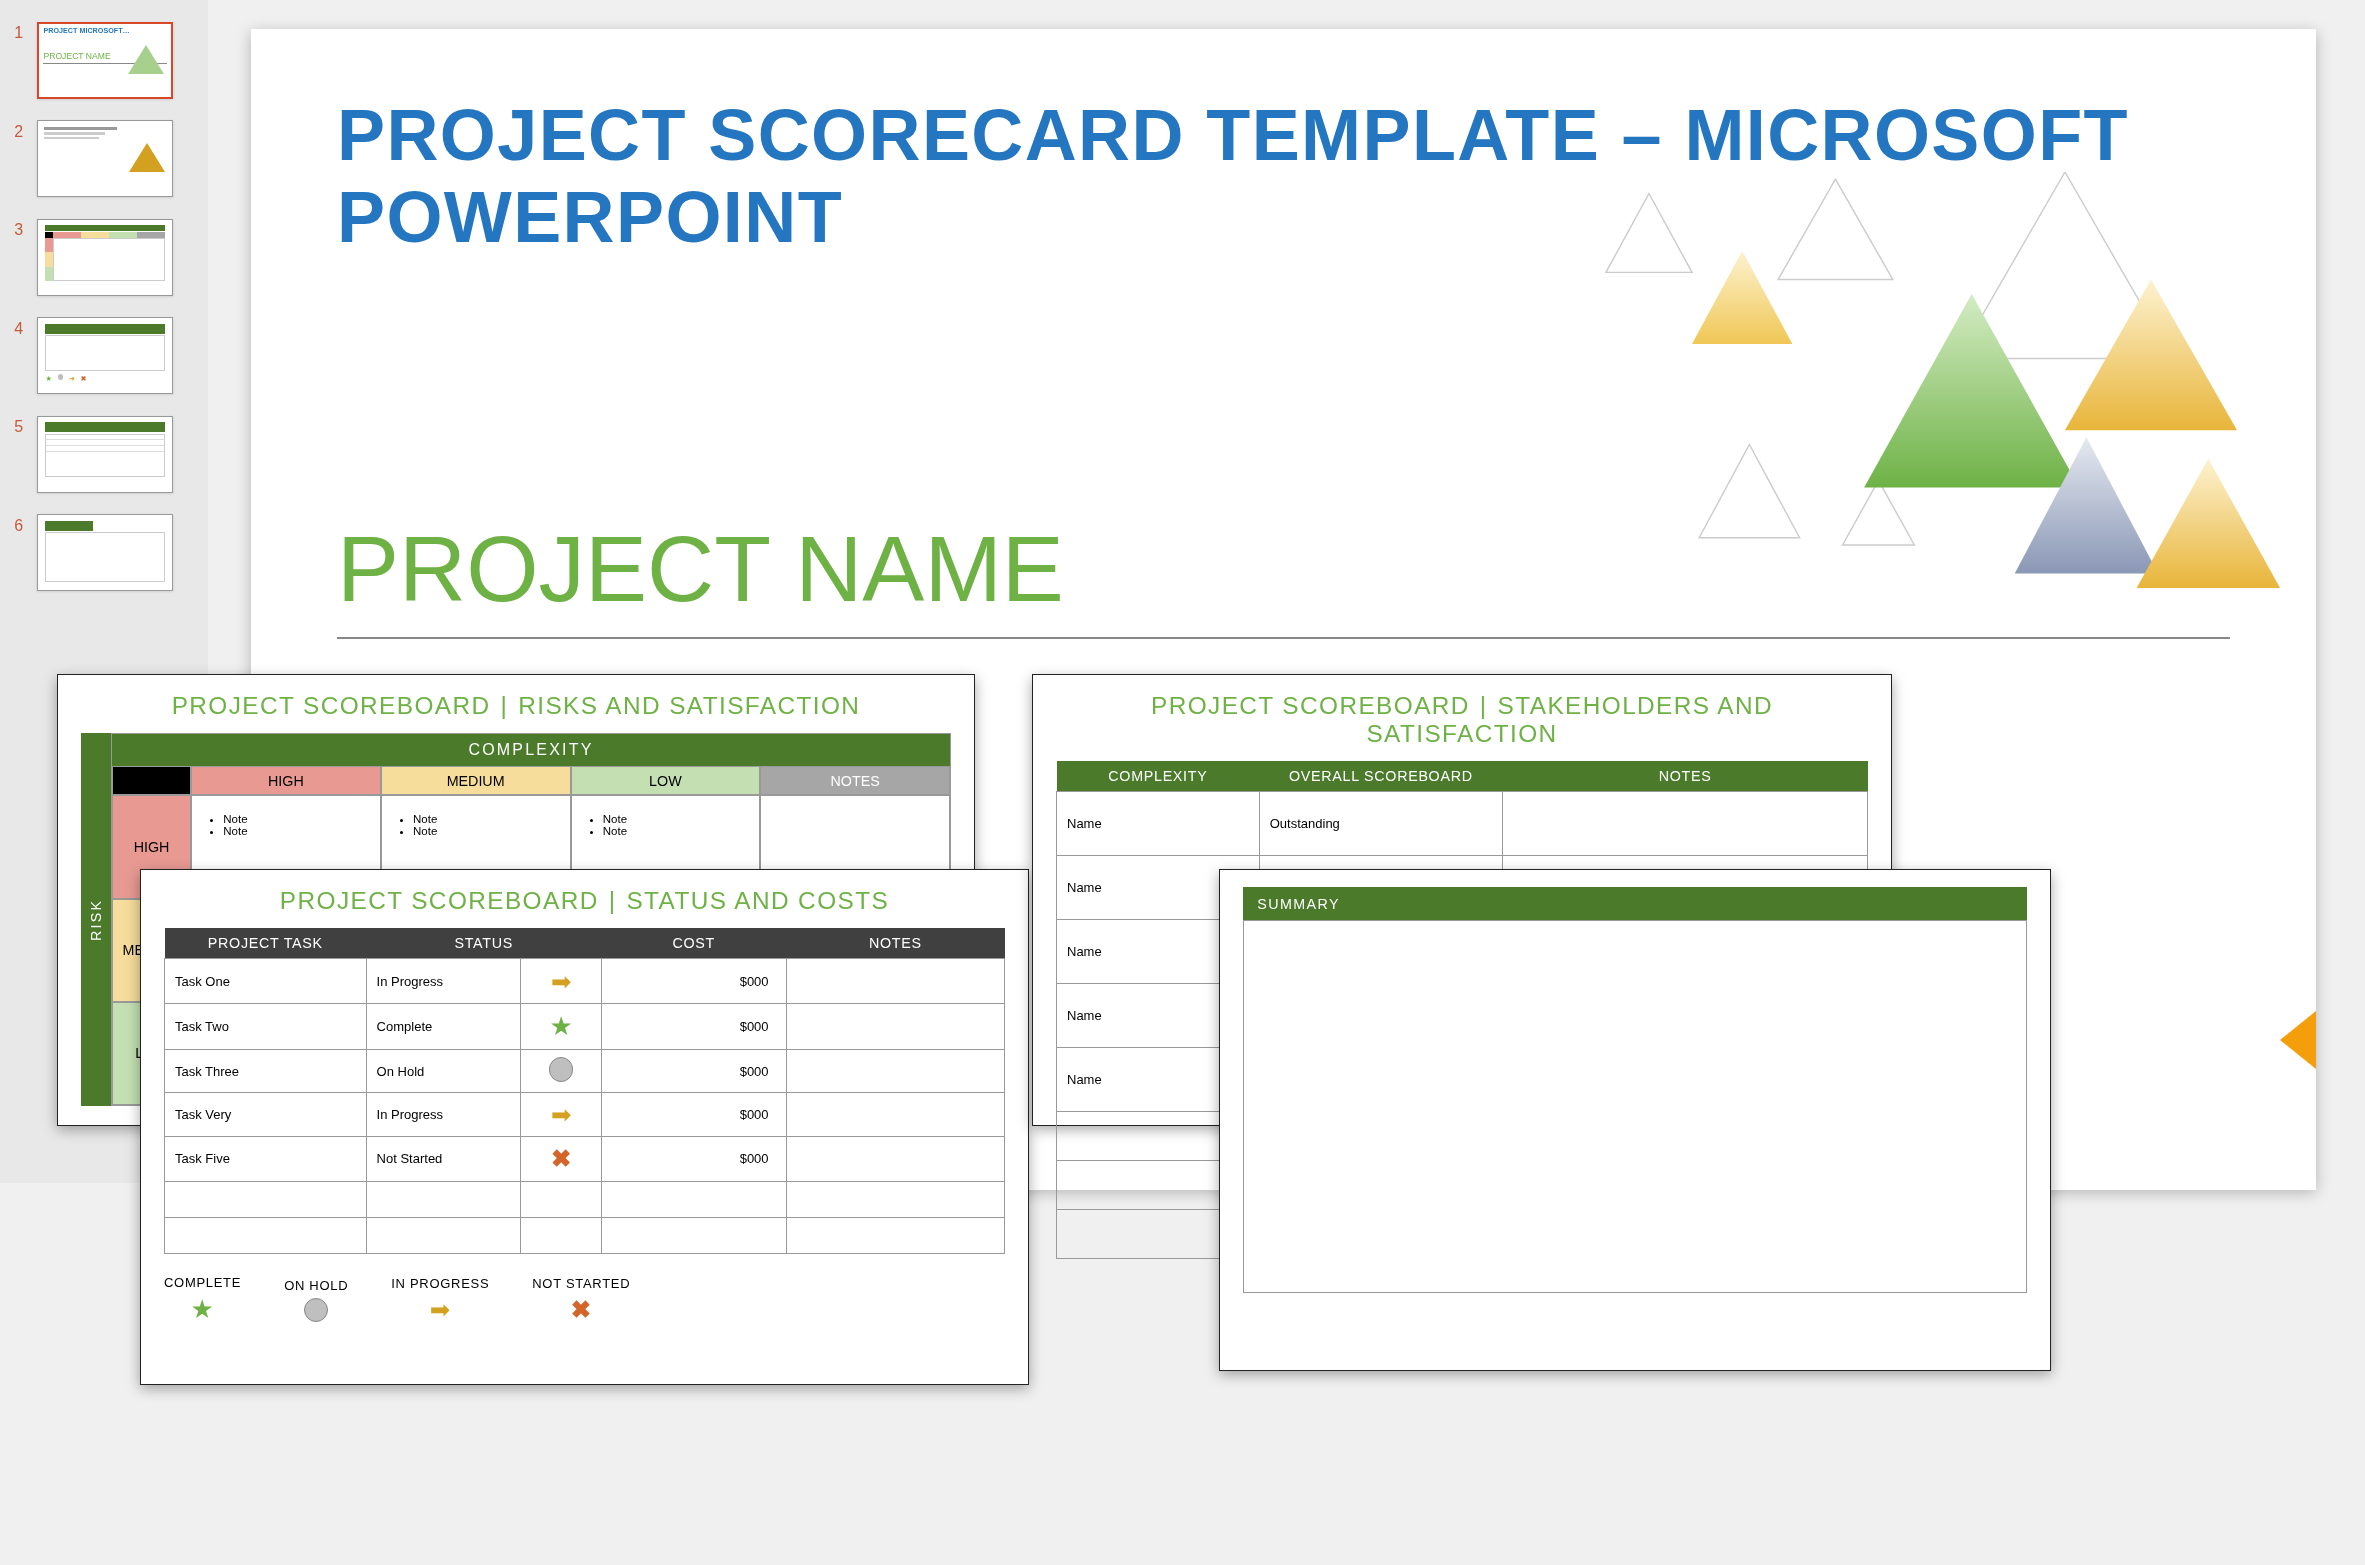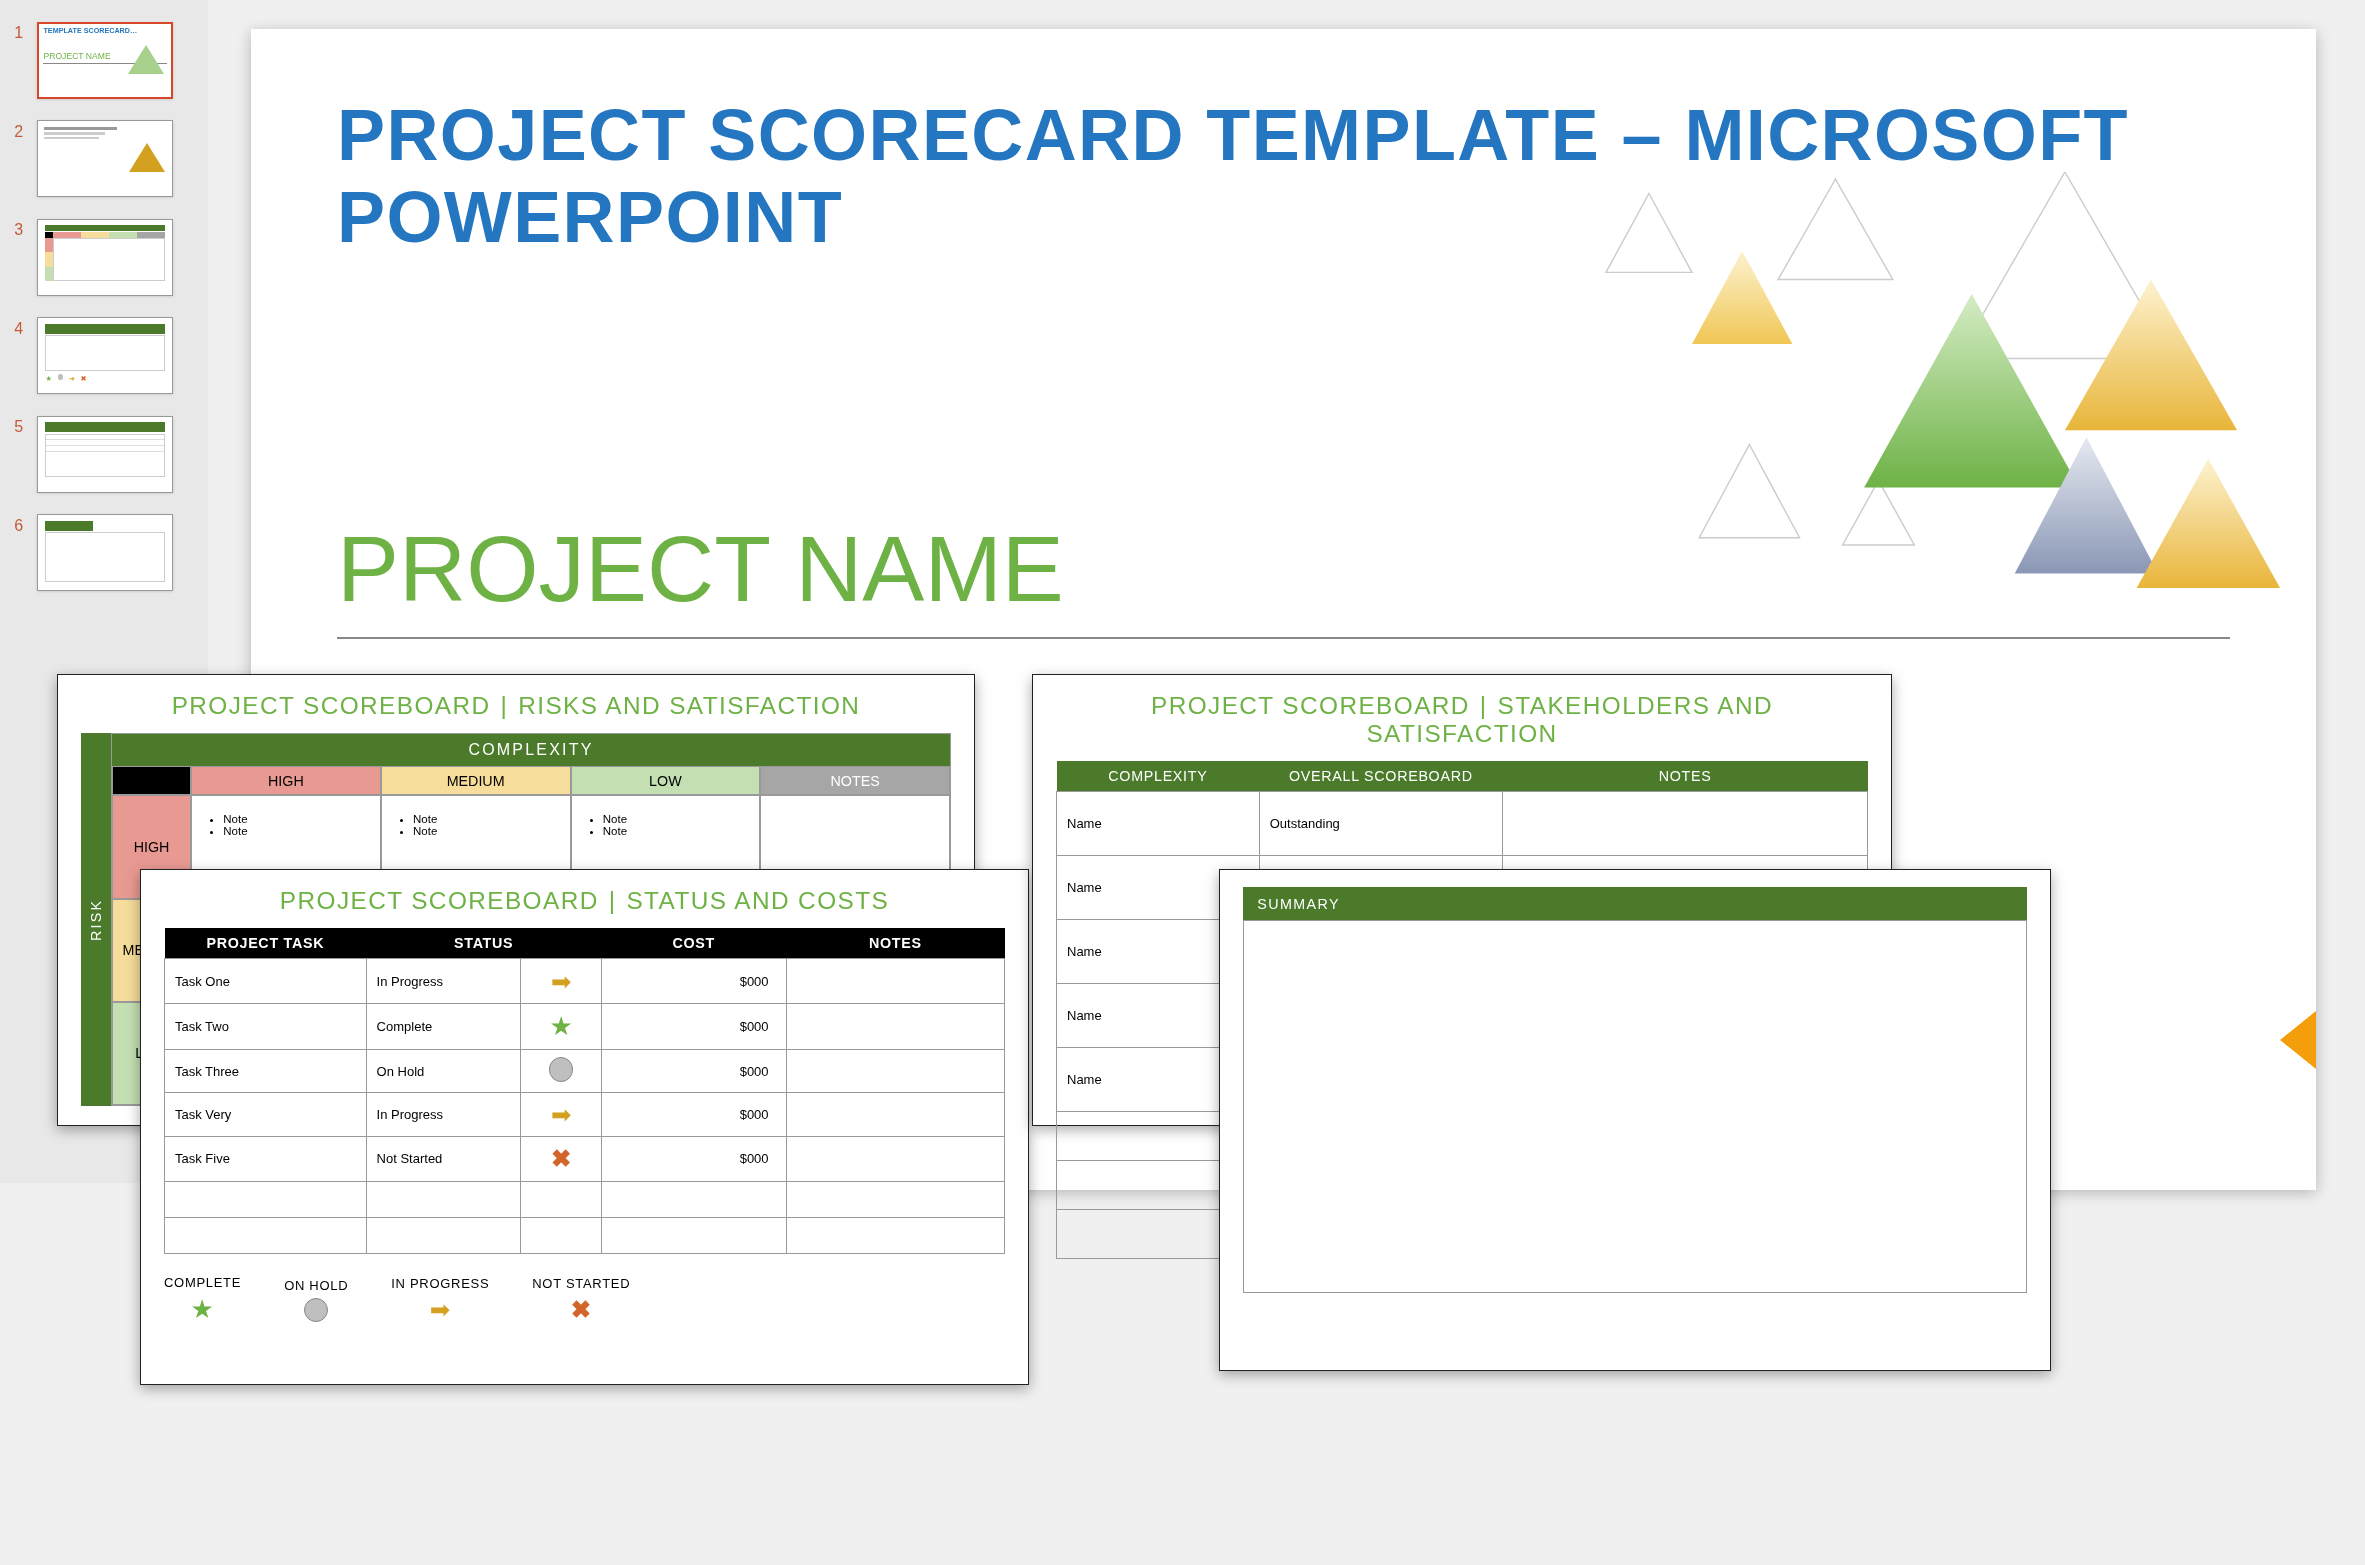--- a/index.html
+++ b/index.html
@@ -45,21 +45,21 @@
 .risk-label{flex:0 0 79px;display:flex;align-items:center;justify-content:center;font-size:14.3px;border:0.7px solid #999}
 .risk-label.high{background:#e89a92}
 .risk-label.medium{background:#f7dd9b}
 .risk-label.low{background:#c4e0b2}
 .risk-cell{flex:1;border:0.7px solid #999;padding:17px;font-size:11.5px}
 .risk-cell ul{list-style:disc;margin-left:14.3px}
 
 
 .status{left:140px;top:869px;width:889px;height:516px}
 .status table{width:100%;border-collapse:collapse}
-.status th{background:#000000;color:#fff;font-weight:700;font-size:14.3px;padding:7.2px;letter-spacing:0.7px}
+.status th{background:#404040;color:#fff;font-weight:400;font-size:14.3px;padding:7.2px;letter-spacing:0.7px}
 .status td{border:0.7px solid #999;padding:7.2px 10px;font-size:13px;height:36px}
 .status td.icon{text-align:center}
 .status td.cost{text-align:right;padding-right:17px}
 .legend{display:flex;gap:43px;margin-top:21.5px;align-items:center}
 .legend-item{display:flex;flex-direction:column;align-items:center;gap:4.3px;font-size:13px;letter-spacing:0.7px}
 
 
 .star-icon{color:#6eb246;font-size:26px}
 .arrow-icon{color:#d4a020;font-size:24.4px}
 .circle-icon{display:inline-block;width:24.4px;height:24.4px;border-radius:50%;background:#bfbfbf;border:1.4px solid #888}
@@ -80,21 +80,21 @@
 .tri-bg{position:absolute;right:0;top:143px;width:789px;height:502px;pointer-events:none}
 </style>
 </head>
 <body>
 
 <div class="thumbnail-panel">
   <div class="thumb-row">
     <div class="thumb-num">1</div>
     <div class="thumb-box selected">
       <div class="tiny-tri"></div>
-      <div style="font-size:7.2px;color:#2376bf;font-weight:bold;padding:2.9px 4.3px">TEMPLATE SCORECARD…</div>
+      <div style="font-size:7.2px;color:#2376bf;font-weight:bold;padding:2.9px 4.3px">PROJECT MICROSOFT…</div>
       <div style="font-size:8.6px;color:#6eb246;padding:13px 4.3px 1.4px">PROJECT NAME</div>
       <div style="border-top:0.7px solid #888;margin:0 4.3px"></div>
     </div>
   </div>
   <div class="thumb-row">
     <div class="thumb-num">2</div>
     <div class="thumb-box">
       <div class="tiny-tri" style="border-bottom-color:#d4a020"></div>
       <div style="padding:5.7px">
           <div style="width:60%;height:2.9px;background:#999;margin-bottom:2.9px"></div>

